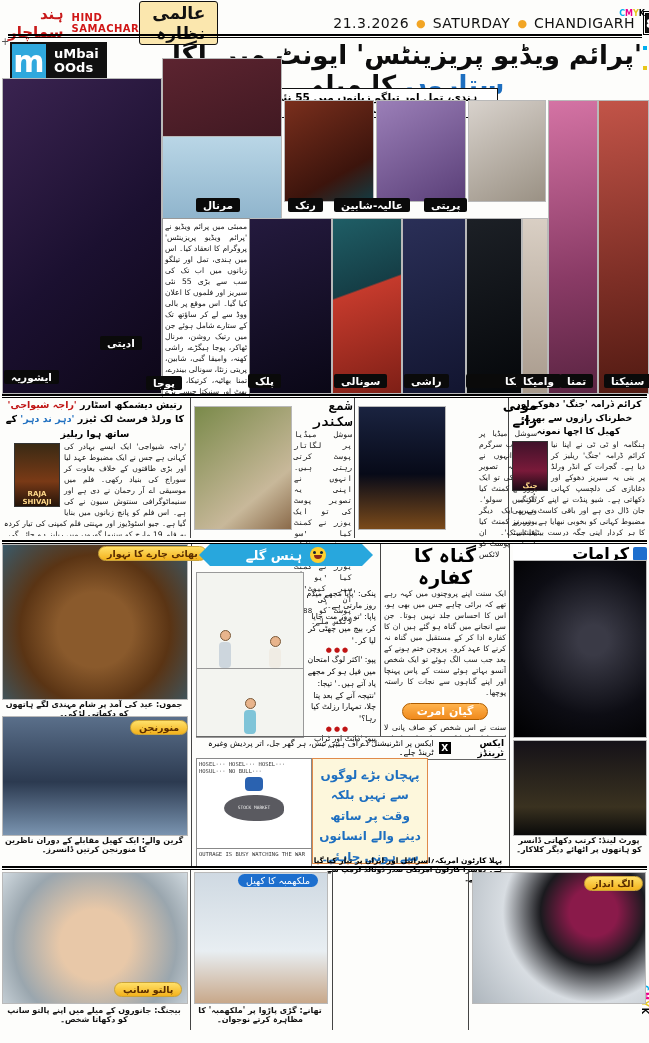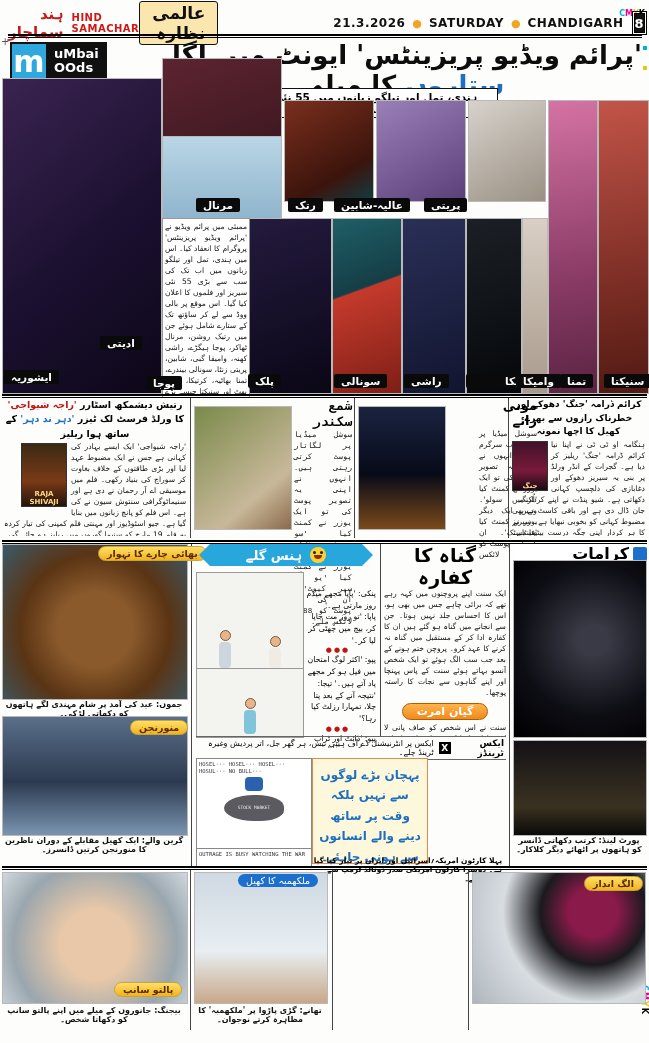--- a/index.html
+++ b/index.html
@@ -4,21 +4,21 @@
 <style>
   html,body{margin:0;padding:0;background:#e8e8e4;font-family:"DejaVu Sans",sans-serif;}
   #page{position:relative;width:649px;height:1043px;background:#fdfdfb;margin:0 auto;overflow:hidden;}
   .abs{position:absolute;}
   .rtl{direction:rtl;unicode-bidi:embed;}
   .dbl{border-top:2px solid #000;border-bottom:1px solid #000;height:1px;}
   
   .mast-urdu{font-weight:bold;color:#c81a1a;font-size:15px;}
   .brand{color:#d01616;font-weight:bold;font-size:10px;letter-spacing:.5px;}
   .badge{background:#fbe7ae;border:1.5px solid #111;border-radius:3px;padding:1px 12px;font-size:17px;font-weight:bold;color:#111;}
-  .dateline{font-size:12px;font-weight:bold;color:#111;letter-spacing:.5px;}
+  .dateline{font-size:14px;font-weight:normal;color:#111;letter-spacing:.5px;}
   .dot{color:#f2a524;font-size:11px;}
   .pagenum{background:#111;color:#fff;border:1px solid #000;outline:1px solid #000;outline-offset:1px;font-weight:bold;font-size:13px;width:18px;height:18px;display:flex;align-items:center;justify-content:center;}
   .cmyk span{font-size:8px;font-weight:bold;}
   
   .mlogo{display:flex;}
   .mlogo .msq{width:34px;height:34px;background:#2fa8dd;color:#fff;font-weight:bold;font-size:30px;display:flex;align-items:center;justify-content:center;border:2px solid #111;}
   .mlogo .mtx{background:#101010;color:#fff;font-weight:bold;font-size:13px;line-height:1.05;padding:3px 6px;border:2px solid #111;border-left:none;}
   .headline{font-size:26px;font-weight:bold;color:#0d0d0d;text-align:center;}
   .headline .hl{color:#1e6fc0;}
   .subhead{border:1.5px solid #111;background:#fff;font-size:10.5px;font-weight:bold;text-align:center;padding:2px 6px;}
@@ -147,21 +147,21 @@
 
   <div class="abs" style="left:0;top:398px;width:649px;height:140px;">
     <div class="vline" style="left:190px;top:0;height:140px;"></div>
     <div class="vline" style="left:354px;top:0;height:140px;"></div>
     <div class="vline" style="left:508px;top:0;height:140px;"></div>
 
     <div class="abs rtl" style="left:4px;top:0;width:182px;height:138px;overflow:hidden;">
       <div class="lede">
         <span>رتیش دیشمکھ اسٹارر </span><span class="red">'راجہ شیواجی'</span><span> کا ورلڈ فرسٹ لک ٹیزر </span><span class="blue">'دہر ند دہر'</span><span> کے ساتھ ہوا ریلیز</span>
       </div>
-      <div class="poster" style="float:left;width:44px;height:62px;margin:2px 4px 2px 17px;background:linear-gradient(180deg,#3a2a14,#7a3a16 60%,#24140a);">
+      <div class="poster" style="float:left;width:44px;height:62px;margin:2px 4px 2px 10px;background:linear-gradient(180deg,#3a2a14,#7a3a16 60%,#24140a);">
         <span>RAJA SHIVAJI</span>
       </div>
       <div class="bodytxt">'راجہ شیواجی' ایک ایسے بہادر کی کہانی ہے جس نے ایک مضبوط عہد لیا اور بڑی طاقتوں کے خلاف بغاوت کر سوراج کی بنیاد رکھی۔ فلم میں موسیقی اے آر رحمان نے دی ہے اور سنیماٹوگرافی سنتوش سیون نے کی ہے۔ اس فلم کو پانچ زبانوں میں بنایا گیا ہے۔ جیو اسٹوڈیوز اور مہنتی فلم کمپنی کی تیار کردہ یہ فلم 19 مارچ کو سنیما گھروں میں ریلیز ہو جائے گی۔ بھارت کے عظیم جنگجو چھترپتی شیواجی مہاراج کی زندگی اور ان کی وراثت کی کہانی کو فلمی ناظرین صرف تھیٹرز میں ہی دیکھ سکیں گے۔ فلم کی ہدایت کاری اور مرکزی کردار رتیش دیشمکھ نے نبھایا ہے۔</div>
     </div>
 
     <div class="abs" style="left:194px;top:0;width:156px;height:138px;">
       <div class="tile" style="left:0;top:8px;width:96px;height:122px;background:linear-gradient(140deg,#7a8a4a,#c8b89a 70%,#8a6a4a);"></div>
       <div class="abs rtl" style="left:100px;top:0;width:58px;height:138px;font-family:Liberation Mono, monospace;">
         <div class="colhead">شمع سکندر</div>
         <div class="bodytxt">سوشل میڈیا پر لگاتار پوسٹ کرتی رہتی ہیں۔ انہوں نے اپنی یہ تصویر پوسٹ کی تو ایک یوزر نے کمنٹ کیا 'سو بیوٹی فل'، ایک دیگر یوزر نے کمنٹ کیا 'یو لُک سپر کیوٹ'!! ان کی اس پوسٹ کو 4988 لائکس ملے۔</div>

